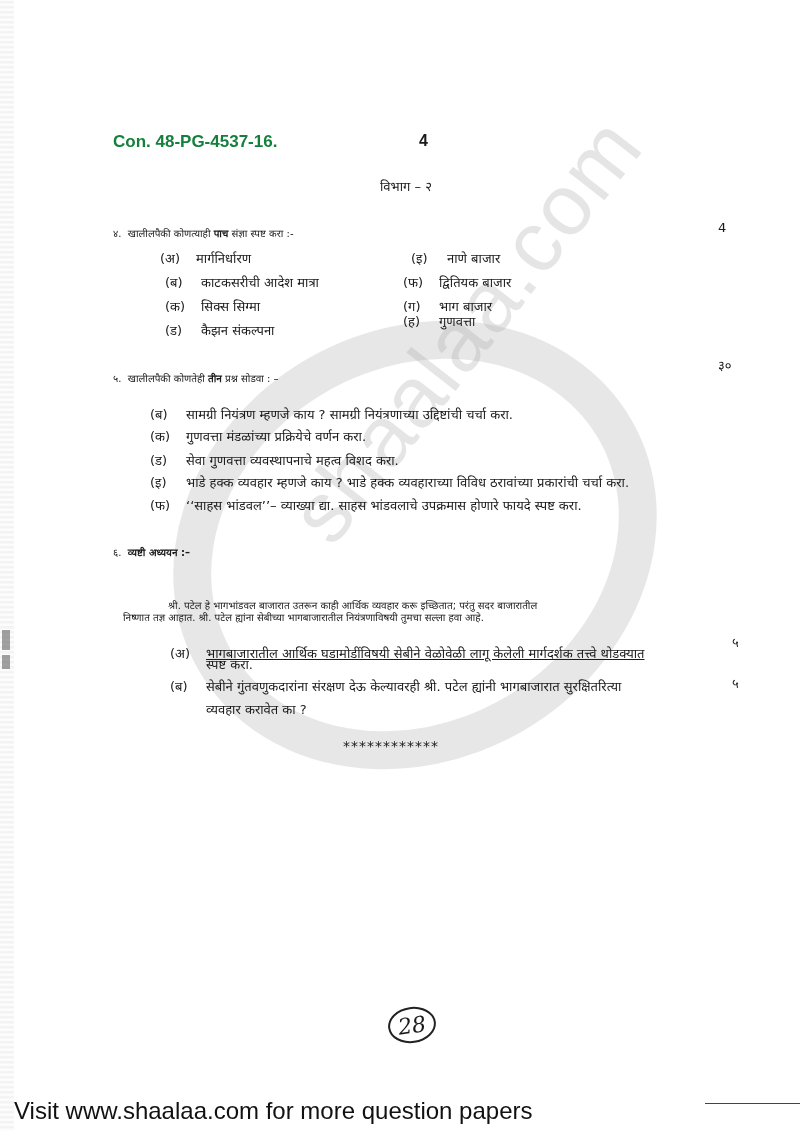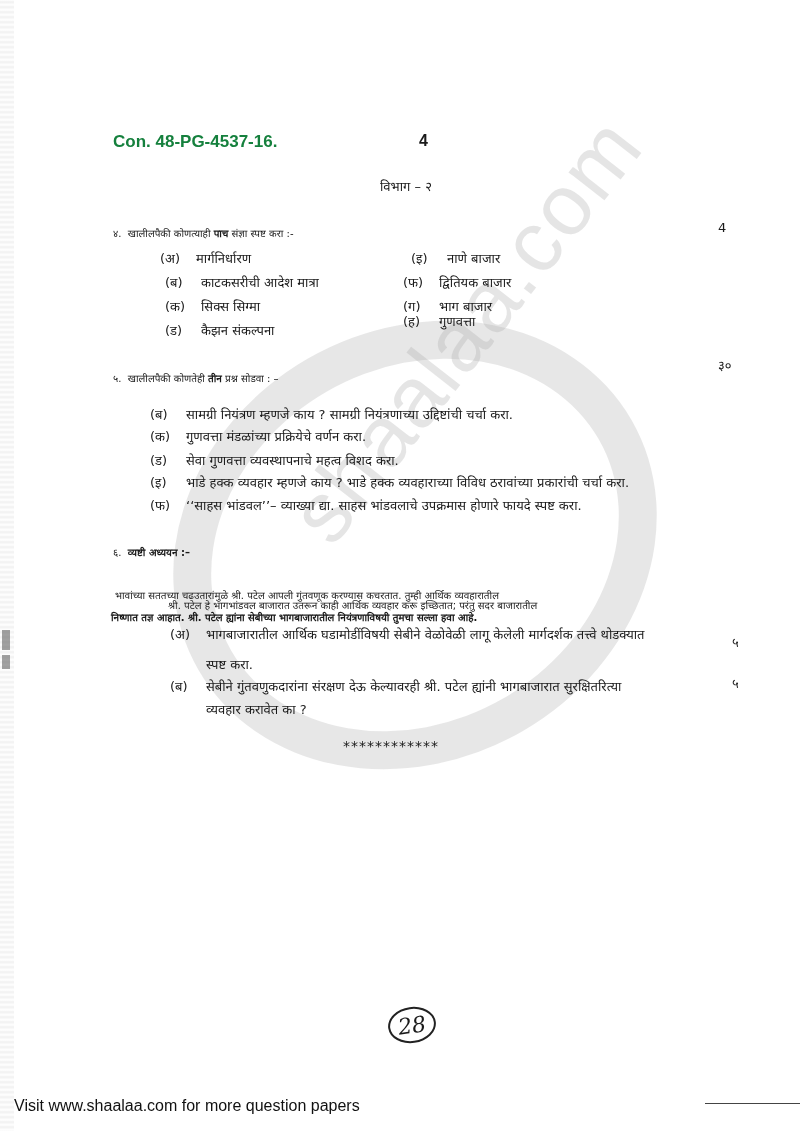--- a/index.html
+++ b/index.html
@@ -44,21 +44,21 @@
     .stars { position: absolute; left: 343px; top: 738px; font-size: 14px; letter-spacing: 1px; }
     .circle-num {
       position: absolute; left: 388px; top: 1007px; width: 44px; height: 32px;
       border: 2px solid #222; border-radius: 50%;
       font-family: "DejaVu Serif", serif; font-style: italic; font-size: 22px;
       display: flex; align-items: center; justify-content: center;
       transform: rotate(-8deg);
     }
     .footer {
       position: absolute; left: 14px; top: 1097px;
-      font-family: "Liberation Sans", sans-serif; font-size: 16px; color: #111;
+      font-family: "Liberation Sans", sans-serif; font-size: 24px; color: #111;
     }
     .footer-rule { position: absolute; left: 705px; top: 1103px; width: 95px; height: 1px; background: #444; }
   </style>
 </head>
 <body>
 
 <div class="page">
 
   <div class="scan-edge"></div>
   <div class="scan-mark" style="top:630px;height:20px;"></div>
@@ -98,24 +98,23 @@
   <div class="opt" style="left:150px;top:427px;"><span class="lbl">(क)</span><span>गुणवत्ता मंडळांच्या प्रक्रियेचे वर्णन करा.</span></div>
   <div class="opt" style="left:150px;top:473px;"><span class="lbl">(इ)</span><span>भाडे हक्क व्यवहार म्हणजे काय ? भाडे हक्क व्यवहाराच्या विविध ठरावांच्या प्रकारांची चर्चा करा.</span></div>
   <div class="opt" style="left:150px;top:496px;"><span class="lbl">(फ)</span><span>‘‘साहस भांडवल’’– व्याख्या द्या. साहस भांडवलाचे उपक्रमास होणारे फायदे स्पष्ट करा.</span></div>
 
   <div class="q" style="left:113px;top:545px;">
     <span>६.</span>&nbsp;
     <span class="bold">व्यष्टी अध्ययन :–</span>
   </div>
 
   <div class="q" style="left:168px;top:598px;">श्री. पटेल हे भागभांडवल बाजारात उतरून काही आर्थिक व्यवहार करू इच्छितात; परंतु सदर बाजारातील</div>
-  <div class="q" style="left:115px;top:588px;">भावांच्या सततच्या चढउतारांमुळे श्री. पटेल आपली गुंतवणूक करण्यास कचरतात.  तुम्ही आर्थिक व्यवहारातील</div>
-  <div class="q" style="left:111px;top:610px;font-weight:bold;">निष्णात तज्ञ आहात. श्री. पटेल ह्यांना सेबीच्या भागबाजारातील नियंत्रणाविषयी तुमचा सल्ला हवा आहे.</div>
+  <div class="q" style="left:123px;top:610px;">निष्णात तज्ञ आहात. श्री. पटेल ह्यांना सेबीच्या भागबाजारातील नियंत्रणाविषयी तुमचा सल्ला हवा आहे.</div>
 
-  <div class="opt" style="left:170px;top:625px;"><span class="lbl">(अ)</span><span>भागबाजारातील आर्थिक घडामोडींविषयी सेबीने वेळोवेळी लागू केलेली मार्गदर्शक तत्त्वे थोडक्यात</span></div>
+  <div class="opt" style="left:170px;top:644px;text-decoration:underline;"><span class="lbl">(अ)</span><span>भागबाजारातील आर्थिक घडामोडींविषयी सेबीने वेळोवेळी लागू केलेली मार्गदर्शक तत्त्वे थोडक्यात</span></div>
   <div class="opt" style="left:206px;top:655px;">स्पष्ट करा.</div>
   <div class="marks" style="left:732px;top:633px;">५</div>
 
   <div class="opt" style="left:170px;top:677px;"><span class="lbl">(ब)</span><span>सेबीने गुंतवणुकदारांना संरक्षण देऊ केल्यावरही श्री. पटेल ह्यांनी भागबाजारात सुरक्षितरित्या</span></div>
   <div class="opt" style="left:206px;top:700px;">व्यवहार करावेत का ?</div>
   <div class="marks" style="left:732px;top:674px;">५</div>
 
   <div class="stars">************</div>
 
   <div class="circle-num">

